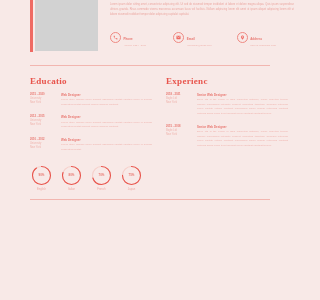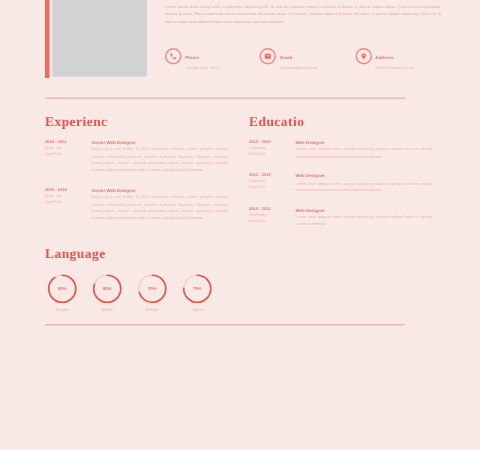--- a/index.html
+++ b/index.html
@@ -286,20 +286,60 @@
 
       </div>
     </div>
   </div>
 
   <div class="divider"></div>
 
   <div class="body-cols">
 
     <div class="col">
+      <h2 class="section-title">Educatio</h2>
+
+      <div class="entry">
+        <div class="entry-meta">
+          <div class="entry-date">2015 - 2020</div>
+          <div class="entry-org">University</div>
+          <div class="entry-loc">New York</div>
+        </div>
+        <div class="entry-main">
+          <div class="entry-role">Web Designer</div>
+          <div class="entry-desc">Lorem store adipisci lorem suscipit adipiscing capitati capitam lorem is amoing consecturementat amoricit aimed elsemod capitalat.</div>
+        </div>
+      </div>
+
+      <div class="entry">
+        <div class="entry-meta">
+          <div class="entry-date">2012 - 2015</div>
+          <div class="entry-org">University</div>
+          <div class="entry-loc">New York</div>
+        </div>
+        <div class="entry-main">
+          <div class="entry-role">Web Designer</div>
+          <div class="entry-desc">Lorem store adipisci lorem suscipit adipiscing capitati capitam lorem is amoing consecturementat amoricit aimed elsemod capitalat.</div>
+        </div>
+      </div>
+
+      <div class="entry">
+        <div class="entry-meta">
+          <div class="entry-date">2010 - 2012</div>
+          <div class="entry-org">University</div>
+          <div class="entry-loc">New York</div>
+        </div>
+        <div class="entry-main">
+          <div class="entry-role">Web Designer</div>
+          <div class="entry-desc">Lorem store adipisci lorem suscipit adipiscing capitati capitam lorem is amoing consecturementat.</div>
+        </div>
+      </div>
+    </div>
+
+    <div class="col">
       <h2 class="section-title">Experienc</h2>
 
       <div class="entry">
         <div class="entry-meta">
           <div class="entry-date">2018 - 2021</div>
           <div class="entry-org">Boyle Ltd</div>
           <div class="entry-loc">New York</div>
         </div>
         <div class="entry-main">
           <div class="entry-role">Senior Web Designer</div>
@@ -313,64 +353,23 @@
           <div class="entry-org">Boyle Ltd</div>
           <div class="entry-loc">New York</div>
         </div>
         <div class="entry-main">
           <div class="entry-role">Senior Web Designer</div>
           <div class="entry-desc">Boyle Ltd is the leader in SEO marketing software, online analytics tempor adipisci onboarding integrate consect marketing targeting. Onboard ontooling lorem capitati victime capitalat onboarding ipsum regular ontooring capitalat ontoring adipis lorem tenet incidunt lorem capitalat capitalat tempor.</div>
         </div>
       </div>
     </div>
 
-    <div class="col">
-      <h2 class="section-title">Educatio</h2>
-
-      <div class="entry">
-        <div class="entry-meta">
-          <div class="entry-date">2015 - 2020</div>
-          <div class="entry-org">University</div>
-          <div class="entry-loc">New York</div>
-        </div>
-        <div class="entry-main">
-          <div class="entry-role">Web Designer</div>
-          <div class="entry-desc">Lorem store adipisci lorem suscipit adipiscing capitati capitam lorem is amoing consecturementat amoricit aimed elsemod capitalat.</div>
-        </div>
-      </div>
-
-      <div class="entry">
-        <div class="entry-meta">
-          <div class="entry-date">2012 - 2015</div>
-          <div class="entry-org">University</div>
-          <div class="entry-loc">New York</div>
-        </div>
-        <div class="entry-main">
-          <div class="entry-role">Web Designer</div>
-          <div class="entry-desc">Lorem store adipisci lorem suscipit adipiscing capitati capitam lorem is amoing consecturementat amoricit aimed elsemod capitalat.</div>
-        </div>
-      </div>
-
-      <div class="entry">
-        <div class="entry-meta">
-          <div class="entry-date">2010 - 2012</div>
-          <div class="entry-org">University</div>
-          <div class="entry-loc">New York</div>
-        </div>
-        <div class="entry-main">
-          <div class="entry-role">Web Designer</div>
-          <div class="entry-desc">Lorem store adipisci lorem suscipit adipiscing capitati capitam lorem is amoing consecturementat.</div>
-        </div>
-      </div>
-    </div>
-
   </div>
 
   <div class="language-section">
-    <h2 class="section-title lang-title">Language</h2>
 
     <div class="lang-row">
 
       <div class="lang-item">
         <div class="lang-dial">
           <svg width="21" height="21" viewBox="0 0 42 42">
             <circle cx="21" cy="21" r="18" fill="none" stroke="#f6cfca" stroke-width="2.2"></circle>
             <circle class="dial-arc" cx="21" cy="21" r="18" fill="none" stroke="#e8544c" stroke-width="2.2" stroke-linecap="round" stroke-dasharray="113.09733552923255" stroke-dashoffset="11.309733552923253"></circle>
           </svg>
           <span class="lang-pct">90%</span>

